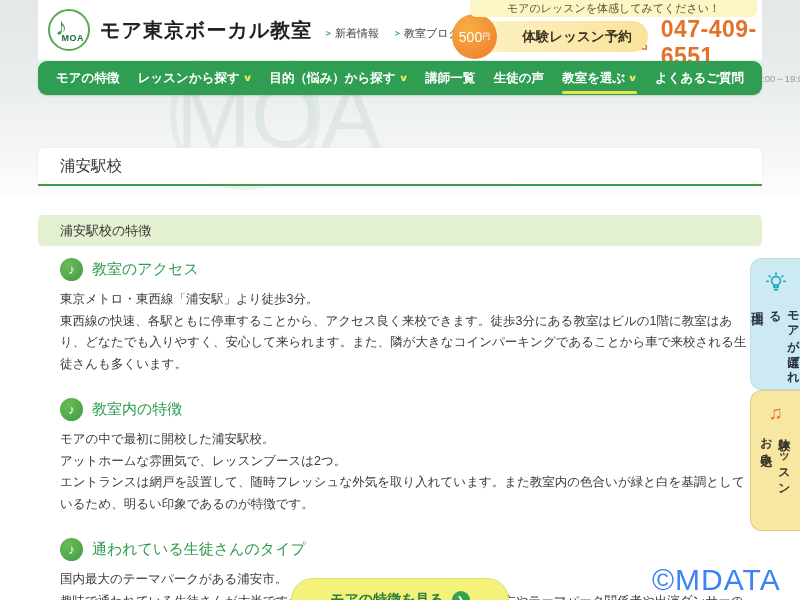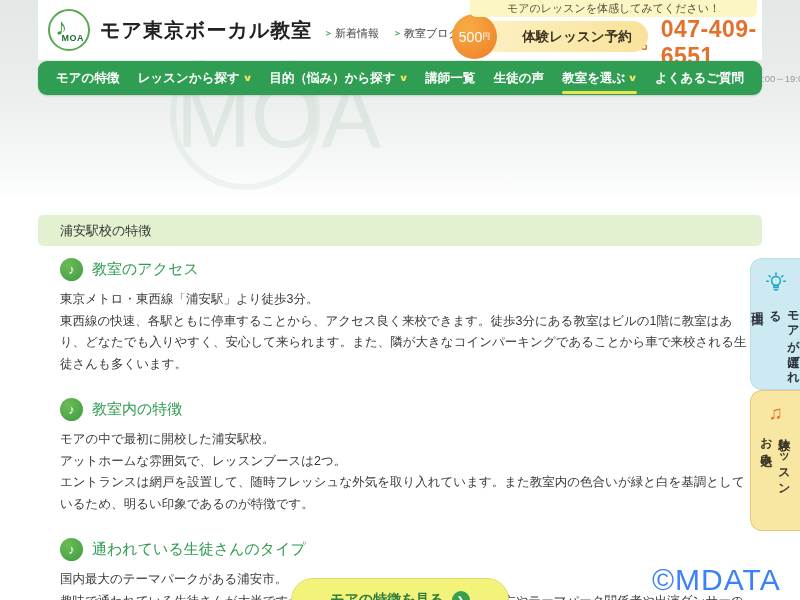--- a/index.html
+++ b/index.html
@@ -162,20 +162,23 @@
       <span>教室を選ぶ</span>
       <span class="nav-chevron">∨</span>
     </div>
     <div class="nav-item">
       <span>よくあるご質問</span>
     </div>
   </nav>
 
   <div class="content-bg"></div>
 
+  <div class="title-card">
+    <h1>浦安駅校</h1>
+  </div>
 
   <div class="section-bar">浦安駅校の特徴</div>
 
   <div class="sections">
 
     <section class="feature">
       <div class="feature-head">
         <span class="note-badge">♪</span>
         <span class="feature-title">教室のアクセス</span>
       </div>

